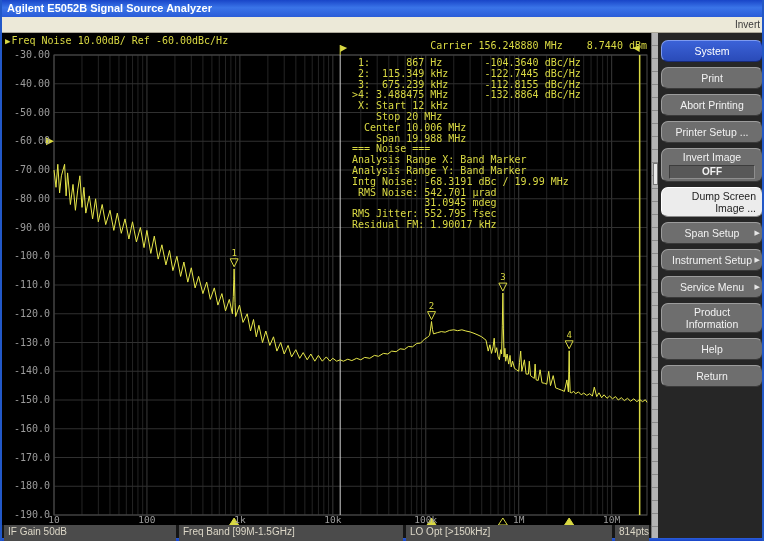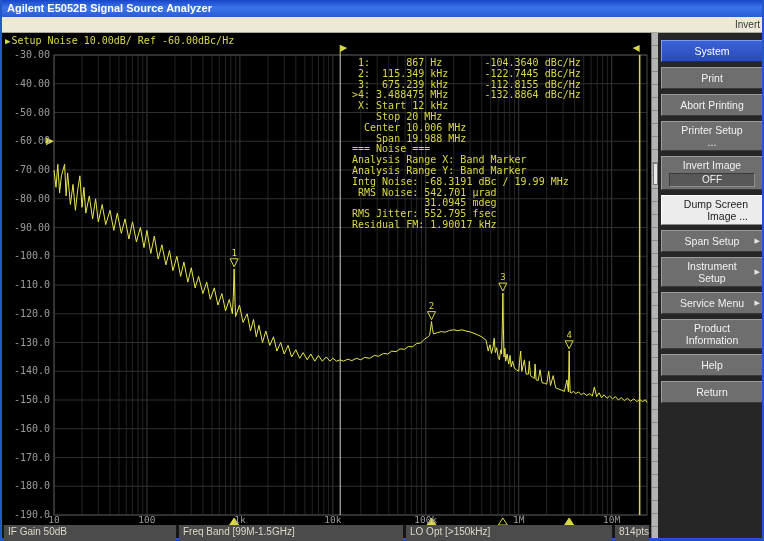--- a/index.html
+++ b/index.html
@@ -51,37 +51,37 @@
   .sidebar{
     position:absolute;left:656px;top:33px;width:108px;height:505px;background:#262626;
     padding:7px 3px 0 3px;
   }
   .skey{
     position:relative;width:102px;margin:0 0 5px 0;min-height:22px;
     background:#6e6e6e;border-top:1px solid #9c9c9c;border-left:1px solid #9c9c9c;
     border-right:1px solid #3a3a3a;border-bottom:1px solid #3a3a3a;
     color:#f2f2f2;font-size:10.5px;text-align:center;
     display:flex;flex-direction:column;justify-content:center;align-items:center;
-    padding:2px 14px;line-height:12px;cursor:default;
+    padding:2px 6px;line-height:12px;cursor:default;border-radius:7px;
   }
   .skey.primary{
     background:linear-gradient(180deg,#3b62d8,#2a4bb8);
     border-top-color:#7d9af0;border-left-color:#7d9af0;
     border-right-color:#16297a;border-bottom-color:#16297a;color:#fff;
   }
   .skey.active{
     background:#ececec;color:#1c1c1c;
     border-top-color:#ffffff;border-left-color:#ffffff;
     border-right-color:#8a8a8a;border-bottom-color:#8a8a8a;text-align:right;
   }
   .skey .value{
     display:block;width:86px;margin-top:2px;background:#585858;
     border-top:1px solid #3c3c3c;border-left:1px solid #3c3c3c;
     border-bottom:1px solid #8e8e8e;border-right:1px solid #8e8e8e;
-    font-size:10px;line-height:12px;color:#f2f2f2;
+    font-size:10px;line-height:12px;color:#f2f2f2;font-weight:bold;
   }
   .skey .arrow{
     position:absolute;right:2px;top:50%;transform:translateY(-50%);
     font-size:7px;color:#e6e6e6;
   }
   .bottomstrip{
     position:absolute;left:0;top:538px;width:764px;height:3px;
     background:linear-gradient(180deg,#2a5cd8,#1845c8);
   }
 </style>
@@ -212,22 +212,23 @@
         <text x="48" y="485" fill="#9c9c9c" font-size="10" text-anchor="end" font-family="DejaVu Sans Mono, monospace">-190.0</text>
         <text x="52" y="490" fill="#9c9c9c" font-size="9.5" text-anchor="middle" font-family="DejaVu Sans Mono, monospace">10</text>
         <text x="144.9436311016118" y="490" fill="#9c9c9c" font-size="9.5" text-anchor="middle" font-family="DejaVu Sans Mono, monospace">100</text>
         <text x="237.88726220322357" y="490" fill="#9c9c9c" font-size="9.5" text-anchor="middle" font-family="DejaVu Sans Mono, monospace">1k</text>
         <text x="330.83089330483534" y="490" fill="#9c9c9c" font-size="9.5" text-anchor="middle" font-family="DejaVu Sans Mono, monospace">10k</text>
         <text x="423.77452440644714" y="490" fill="#9c9c9c" font-size="9.5" text-anchor="middle" font-family="DejaVu Sans Mono, monospace">100k</text>
         <text x="516.718155508059" y="490" fill="#9c9c9c" font-size="9.5" text-anchor="middle" font-family="DejaVu Sans Mono, monospace">1M</text>
         <text x="609.6617866096707" y="490" fill="#9c9c9c" font-size="9.5" text-anchor="middle" font-family="DejaVu Sans Mono, monospace">10M</text>
       </svg>
 
-    <div class="trace-header mono"><span class="arr">▶</span><span>Setup Noise 10.00dB/ Ref -60.00dBc/Hz</span></div>
-
+    <div class="trace-header mono"><span class="arr">▶</span><span>Freq Noise 10.00dB/ Ref -60.00dBc/Hz</span></div>
+
+    <div class="carrier-readout mono">Carrier 156.248880 MHz    8.7440 dBm</div>
 
     <div id="analysis" class="analysis-readout mono"><div> 1:      867 Hz       -104.3640 dBc/Hz</div><div> 2:  115.349 kHz      -122.7445 dBc/Hz</div><div> 3:  675.239 kHz      -112.8155 dBc/Hz</div><div>&gt;4: 3.488475 MHz      -132.8864 dBc/Hz</div><div> X: Start 12 kHz</div><div>    Stop 20 MHz</div><div>  Center 10.006 MHz</div><div>    Span 19.988 MHz</div><div>=== Noise ===</div><div>Analysis Range X: Band Marker</div><div>Analysis Range Y: Band Marker</div><div>Intg Noise: -68.3191 dBc / 19.99 MHz</div><div> RMS Noise: 542.701 μrad</div><div>            31.0945 mdeg</div><div>RMS Jitter: 552.795 fsec</div><div>Residual FM: 1.90017 kHz</div></div>
 
     <div class="statusbar">
       <div class="chip" style="left:2px;width:172px;">IF Gain 50dB</div>
       <div class="chip" style="left:177px;width:224px;">Freq Band [99M-1.5GHz]</div>
       <div class="chip" style="left:404px;width:206px;">LO Opt [&gt;150kHz]</div>
       <div class="chip" style="left:613px;width:34px;text-align:left;">814pts</div>
     </div>
   </div>

